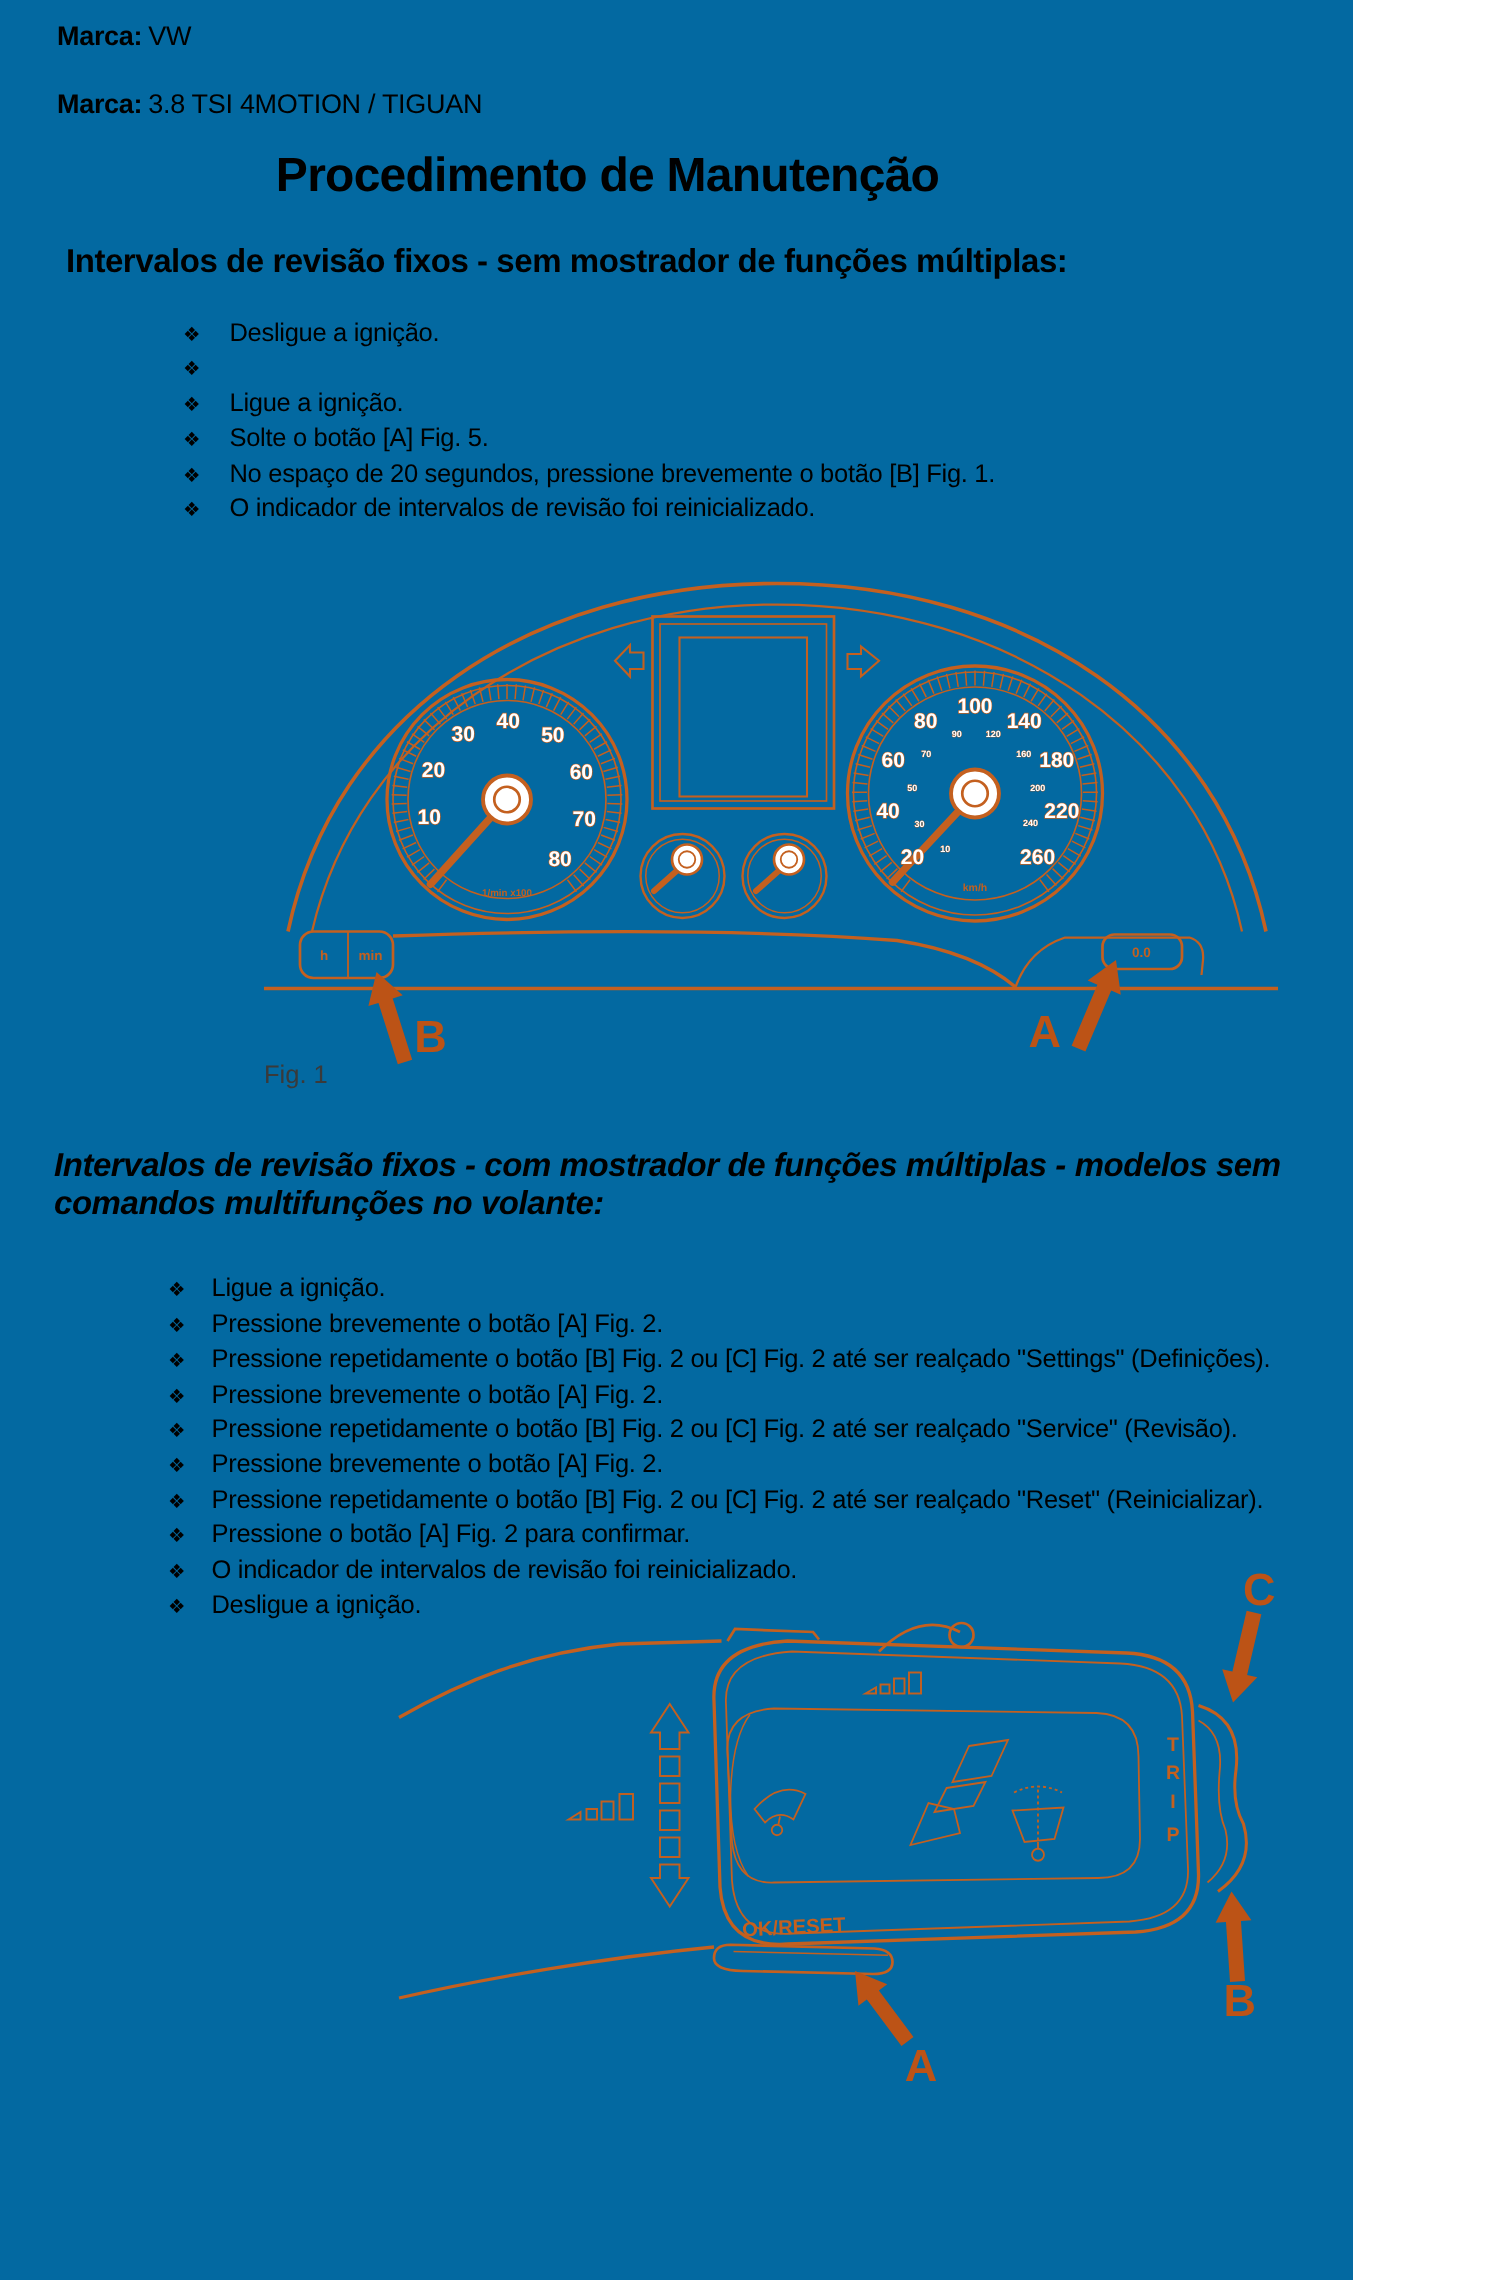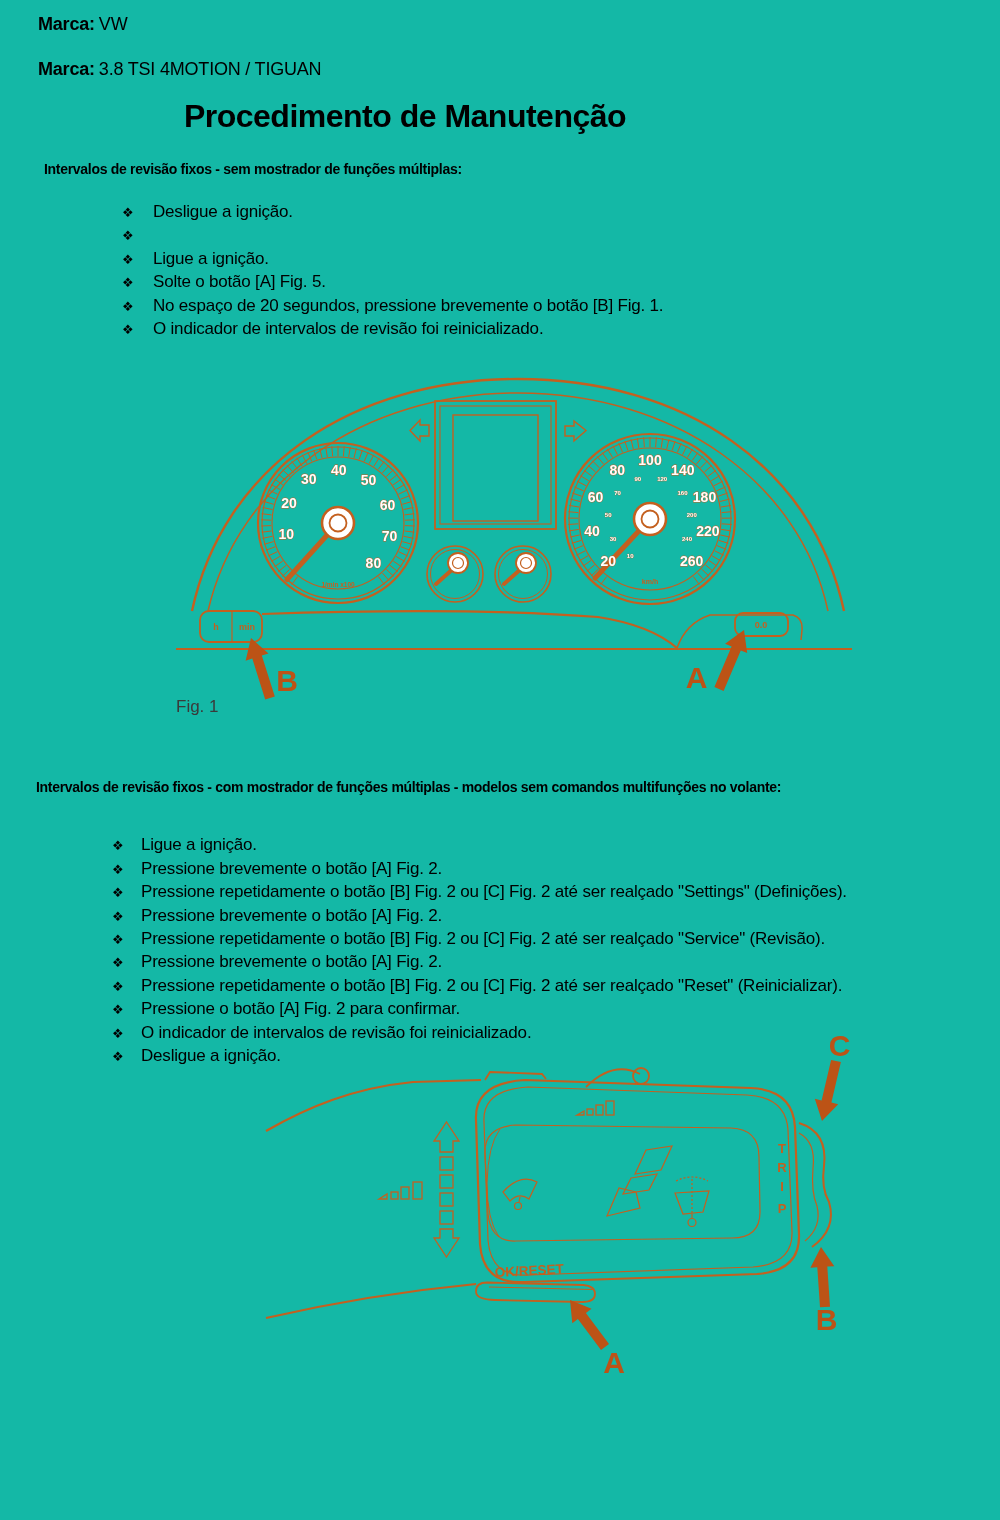--- a/index.html
+++ b/index.html
@@ -1,23 +1,23 @@
 <!DOCTYPE html>
 <html><head>
 <meta charset="utf-8">
 <style>
   html,body{margin:0;padding:0;background:#fff;}
   body{width:1000px;height:1520px;font-family:"Liberation Sans",sans-serif;color:#000;}
-  .page{position:relative;width:1000px;height:1520px;overflow:hidden;box-sizing:border-box;padding:14px 0 4px 38px;background:#14b8a6;}
+  .page{position:relative;width:902px;height:1520px;overflow:hidden;box-sizing:border-box;padding:14px 0 4px 38px;background:#0369a1;}
   .meta p{margin:0 0 24px;font-size:18px;letter-spacing:-0.2px;}
   .meta b{font-weight:bold;margin-right:4px;}
   h1.title{width:734px;margin:-6px 0 0;text-align:center;font-size:32px;letter-spacing:-0.5px;font-weight:bold;}
-  h2.sec{font-size:14px;font-weight:bold;letter-spacing:-0.3px;margin:0;}
+  h2.sec{font-size:22px;font-weight:bold;letter-spacing:-0.3px;margin:0;}
   h2.sec1{margin:26px 0 0 6px;}
-  h2.sec2{margin:59px 0 0 -2px;width:900px;line-height:25px;}
+  h2.sec2{margin:38px 0 0 -2px;width:900px;line-height:25px;font-style:italic;}
   ul.steps{list-style:none;margin:24px 0 0;padding:0 0 0 84px;}
   ul.steps2{padding-left:74px;margin-top:34px;}
   ul.steps li{display:flex;font-size:17px;line-height:22.4px;letter-spacing:-0.2px;}
   .bullet{width:31px;flex:none;font-size:13px;padding-top:1px;}
   ul.steps2 .bullet{width:29px;}
   svg.fig{display:block;overflow:visible;}
   #fig1{margin:30px 0 0 130px;}
   #fig2{margin:-39px 0 0 225px;}
   
   .lw{stroke:#c4601f;fill:none;}

